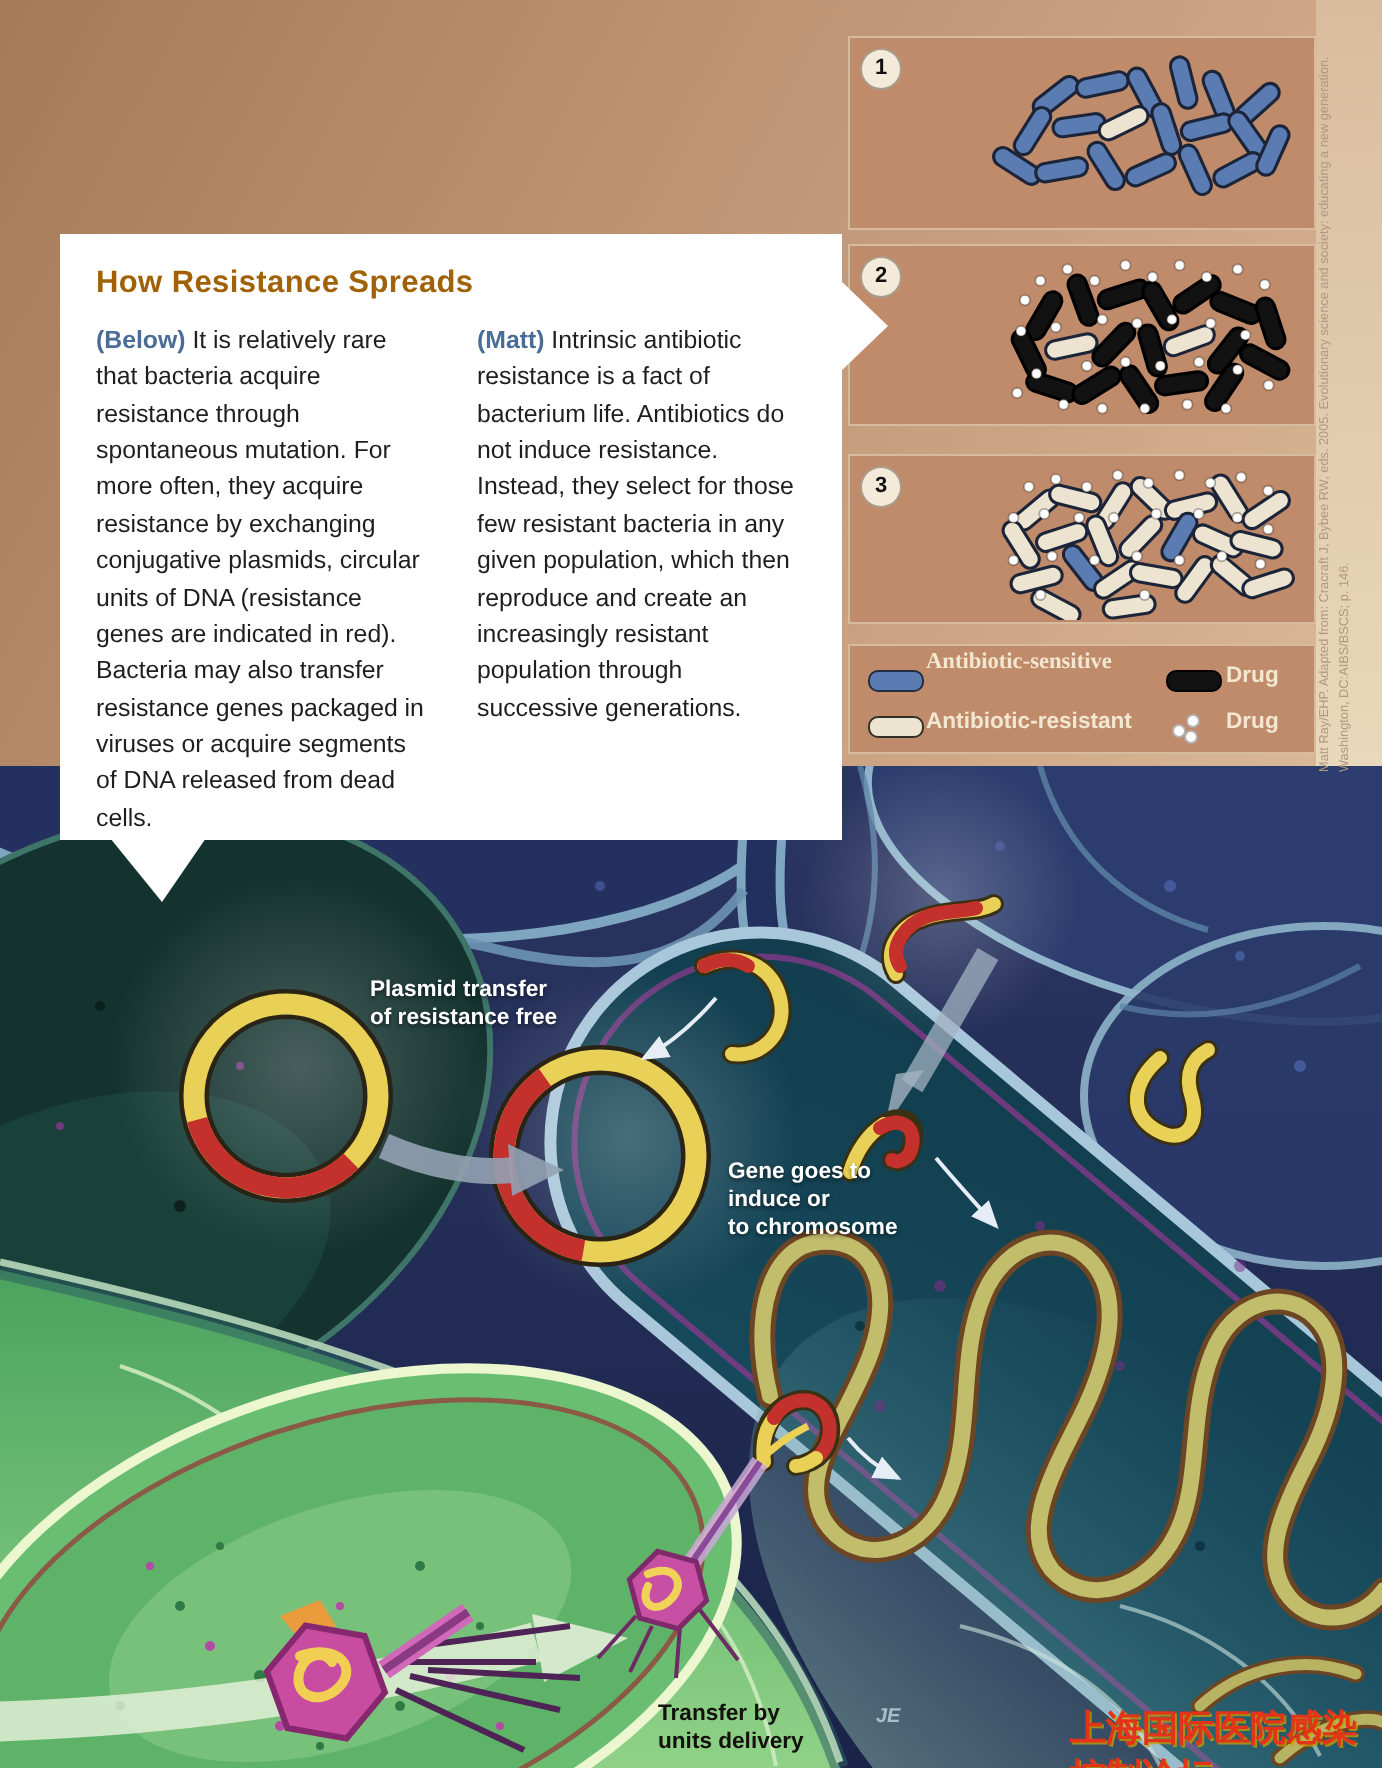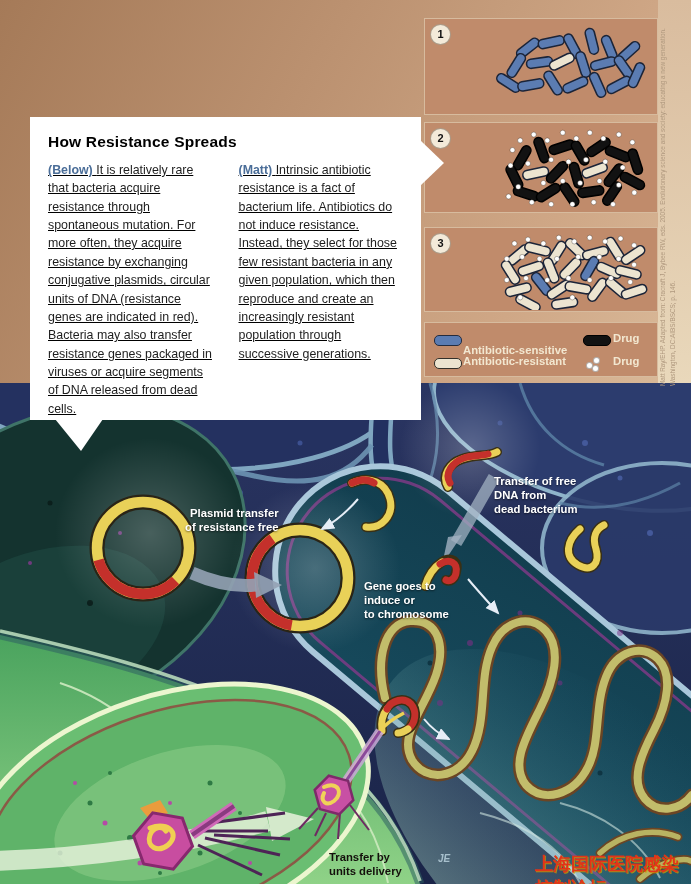--- a/index.html
+++ b/index.html
@@ -7,22 +7,22 @@
         font-family:"Liberation Sans", sans-serif;
         background:linear-gradient(118deg,#a57a58 0%,#bb9170 30%,#cfa786 58%,#ddc0a0 82%,#ead7b9 100%);}
   .right-strip{position:absolute;left:658px;top:0;width:33px;height:383px;
         background:linear-gradient(180deg,#d9bc9e,#e9d8bb);}
   .illo{position:absolute;left:0;top:383px;width:691px;height:501px;}
   .illo svg{display:block;}
 
   
   .callout{position:absolute;left:30px;top:117px;width:391px;height:303px;background:#ffffff;z-index:5;
            padding:14px 18px 0 18px;box-sizing:border-box;}
-  .callout h1{margin:2px 0 10px 0;font-size:15.5px;letter-spacing:.2px;color:#000000;font-weight:bold;}
-  .cols{display:flex;gap:26px;text-decoration:underline;}
+  .callout h1{margin:2px 0 10px 0;font-size:15.5px;letter-spacing:.2px;color:#a16207;font-weight:bold;}
+  .cols{display:flex;gap:26px;}
   .col{width:172px;font-size:12.4px;line-height:1.48;color:#1e1e1e;margin:0;}
   .lead{color:#4a6d98;font-weight:bold;}
   .tail{position:absolute;z-index:6;}
 
   
   .panel{position:absolute;left:424px;width:234px;background:#c08b6b;border:1.5px solid #d7bb9e;
          box-sizing:border-box;}
   .p1{top:18px;height:97px;} .p2{top:122px;height:91px;} .p3{top:227px;height:85px;}
   .badge{position:absolute;left:5px;top:5px;width:19px;height:19px;border-radius:50%;
          background:#f3ead9;border:1px solid rgba(60,40,20,.4);color:#111;
@@ -261,28 +261,23 @@
         </g>
         <line x1="192" y1="452" x2="234" y2="423" stroke="#d06ab8" stroke-width="10"></line>
         <line x1="192" y1="452" x2="234" y2="423" stroke="#8a3a80" stroke-width="4"></line>
         <polygon points="140,425 160,417 168,430 150,437" fill="#f09a3a" opacity=".95"></polygon>
         <polygon points="192.5,463.2 173.3,486.2 143.7,481 133.5,452.8 152.7,429.8 182.3,435" fill="#c84da0" stroke="#87286e" stroke-width="3"></polygon>
         <path d="M 150,445 C 170,438 180,452 168,462 C 158,470 146,464 150,452 C 153,444 162,442 166,448" fill="none" stroke="#f0cf52" stroke-width="5" stroke-linecap="round"></path>
       </g>
     </svg>
   </div>
 
-  <div class="flabel" style="left:185px;top:506px;text-align:right;">
+  <div class="flabel" style="left:185px;top:488px;">
     <span>Plasmid transfer</span>
     <span>of resistance free</span>
-  </div>
-  <div class="flabel" style="left:494px;top:474px;">
-    <span>Transfer of free</span>
-    <span>DNA from</span>
-    <span>dead bacterium</span>
   </div>
   <div class="flabel" style="left:352px;top:579px;padding-left:12px;">
     <span>Gene goes to</span>
     <span>induce or</span>
     <span>to chromosome</span>
   </div>
   <div class="flabel dark" style="left:329px;top:819px;">
     <span>Transfer by</span>
     <span>units delivery</span>
   </div>
@@ -432,21 +427,21 @@
         <circle cx="168" cy="54" r="2.6" fill="#ffffff" stroke="rgba(40,30,20,0.35)" stroke-width="1"></circle>
         <circle cx="190" cy="52" r="2.6" fill="#ffffff" stroke="rgba(40,30,20,0.35)" stroke-width="1"></circle>
         <circle cx="210" cy="56" r="2.6" fill="#ffffff" stroke="rgba(40,30,20,0.35)" stroke-width="1"></circle>
         <circle cx="96" cy="72" r="2.6" fill="#ffffff" stroke="rgba(40,30,20,0.35)" stroke-width="1"></circle>
         <circle cx="150" cy="72" r="2.6" fill="#ffffff" stroke="rgba(40,30,20,0.35)" stroke-width="1"></circle>
       </svg>
   </div>
 
   <div class="legend">
     <div class="rodicon rod-blue" style="left:9px;top:12px;"></div>
-    <div class="leg-label" style="left:38px;top:21px;">Antibiotic-sensitive</div>
+    <div class="leg-label" style="left:38px;top:2px;font-family:Liberation Serif, serif;">Antibiotic-sensitive</div>
     <div class="rodicon rod-black" style="left:158px;top:12px;"></div>
     <div class="leg-label" style="left:188px;top:9px;">Drug</div>
     <div class="rodicon rod-cream" style="left:9px;top:35px;"></div>
     <div class="leg-label" style="left:38px;top:32px;">Antibiotic-resistant</div>
     <div class="drugicon" style="left:161px;top:33px;">
       <i style="left:0;top:6px;"></i>
         <i style="left:7px;top:1px;"></i>
         <i style="left:6px;top:9px;"></i>
     </div>
     <div class="leg-label" style="left:188px;top:32px;">Drug</div>

